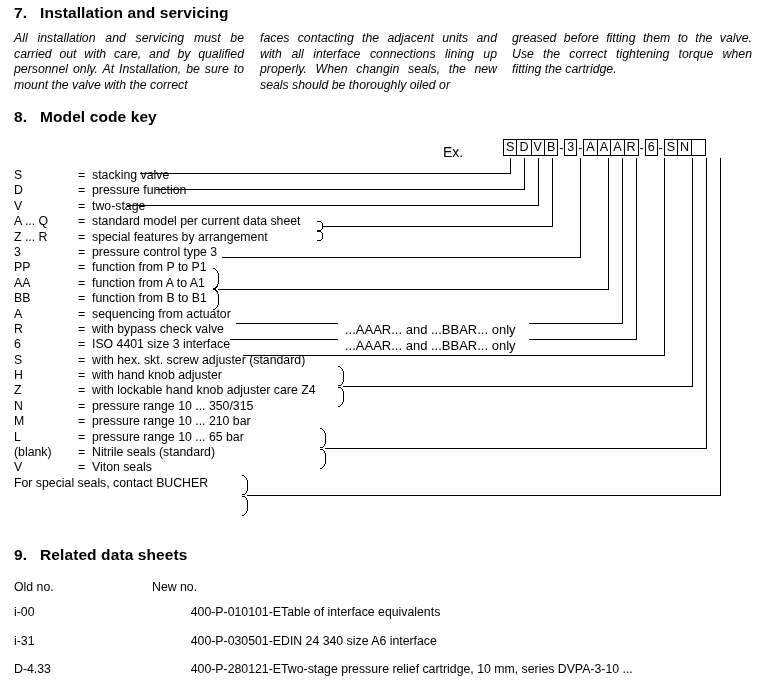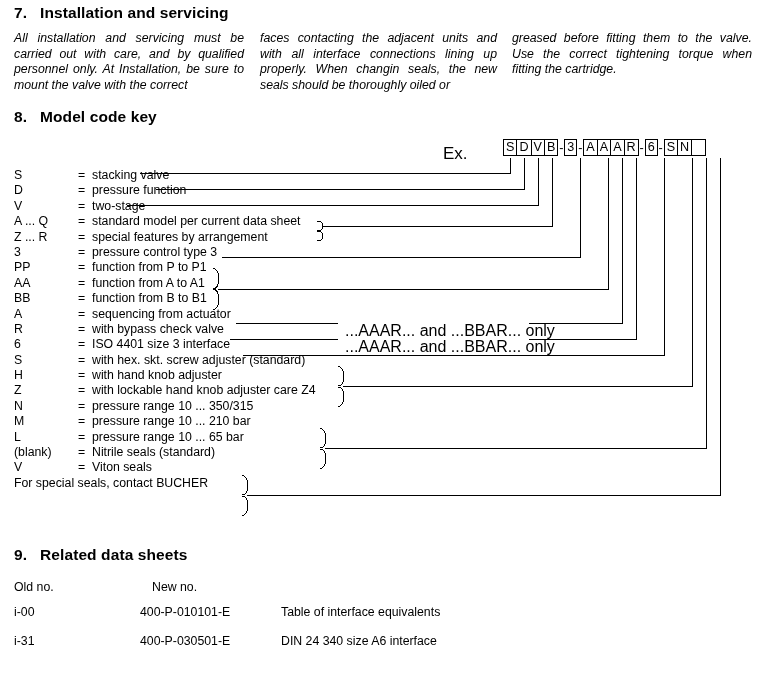--- a/index.html
+++ b/index.html
@@ -68,21 +68,21 @@
   }
   .key-desc {
     white-space: nowrap;
   }
 
   
   .ex-label {
     position: absolute;
     left: 443px;
     top: 144px;
-    font-size: 17px;
+    font-size: 14px;
   }
 
   
   .code-row {
     position: absolute;
     left: 503px;
     top: 139px;
     display: flex;
     align-items: center;
     font-size: 12.6px;
@@ -134,25 +134,25 @@
     font-size: 12.3px;
     line-height: 15.5px;
     border-collapse: collapse;
   }
   .ds-table td {
     padding: 0 0 13px 0;
     vertical-align: top;
     white-space: nowrap;
   }
   .ds-old { width: 126px; }
-  .ds-new { width: 141px; }
+  .ds-new { width: 141px; text-align: right; }
 
   .note-right {
     position: absolute;
-    font-size: 16px;
+    font-size: 13px;
   }
 </style>
 </head>
 <body>
 
 <div class="page">
 
   <div class="sec-head" style="left:14px; top:4px;">
     <span class="num">7.</span><span>Installation and servicing</span>
   </div>
@@ -361,16 +361,21 @@
       <tr>
         <td class="ds-old">i-00</td>
         <td class="ds-new">400-P-010101-E</td>
         <td class="ds-desc">Table of interface equivalents</td>
       </tr>
       <tr>
         <td class="ds-old">i-31</td>
         <td class="ds-new">400-P-030501-E</td>
         <td class="ds-desc">DIN 24 340 size A6 interface</td>
       </tr>
+      <tr>
+        <td class="ds-old">D-4.33</td>
+        <td class="ds-new">400-P-280121-E</td>
+        <td class="ds-desc">Two-stage pressure relief cartridge, 10 mm, series DVPA-3-10 ...</td>
+      </tr>
     </tbody>
   </table>
 
 </div>
 
 </body></html>

